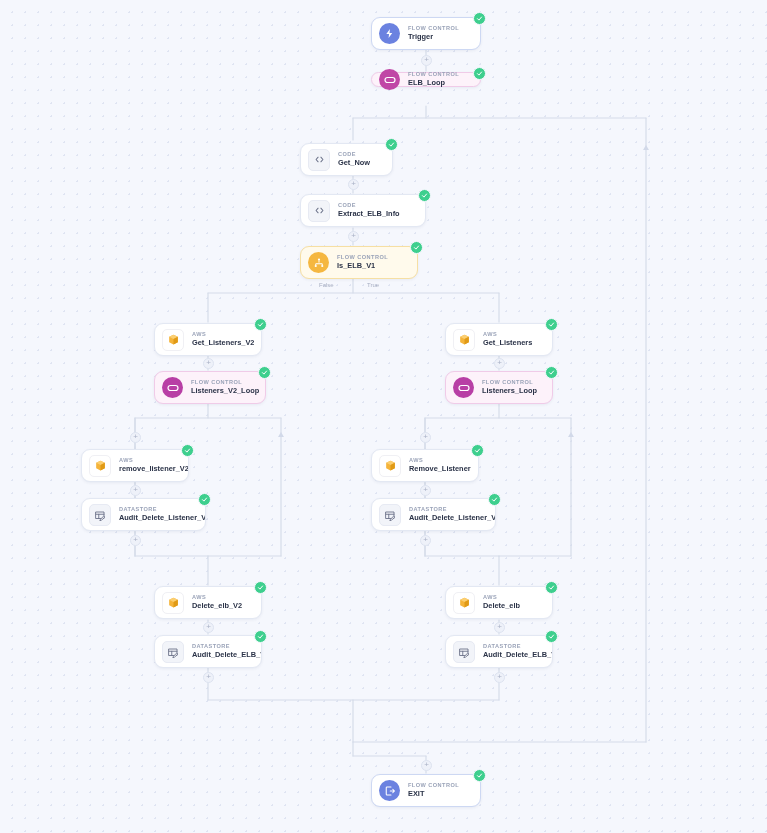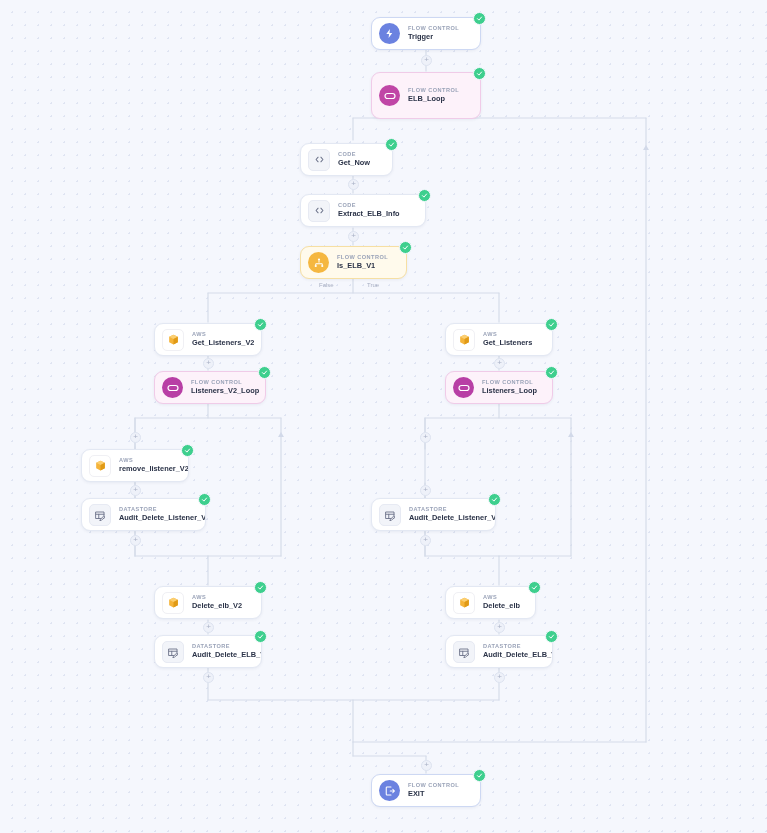--- a/index.html
+++ b/index.html
@@ -167,21 +167,21 @@
       <div class="kind">Flow Control</div>
       <div class="name">Trigger</div>
     </div>
     <div class="badge">
       <svg width="7" height="7" viewBox="0 0 24 24">
           <path d="M5 12.5 L10 17.5 L19 7" stroke="#ffffff" stroke-width="3.4" fill="none" stroke-linecap="round" stroke-linejoin="round"></path>
         </svg>
     </div>
   </div>
 
-  <div class="node flow-pink pad" style="left:371px;top:72px;width:110px;height:47px;">
+  <div class="node flow-pink pad" style="left:371px;top:72px;width:110px;height:15px;">
     <div class="ico">
       <div class="circ pink" style="display:flex;align-items:center;justify-content:center;">
         <svg width="12" height="12" viewBox="0 0 24 24" fill="none" stroke="#ffffff" stroke-width="2.4" stroke-linecap="round">
             <path d="M7 7 h10 a4 4 0 0 1 0 10 H7 a4 4 0 0 1 0 -10 z"></path>
           </svg>
       </div>
     </div>
     <div class="txt">
       <div class="kind">Flow Control</div>
       <div class="name">ELB_Loop</div>
@@ -226,21 +226,21 @@
       <div class="kind">CODE</div>
       <div class="name">Extract_ELB_Info</div>
     </div>
     <div class="badge">
       <svg width="7" height="7" viewBox="0 0 24 24">
           <path d="M5 12.5 L10 17.5 L19 7" stroke="#ffffff" stroke-width="3.4" fill="none" stroke-linecap="round" stroke-linejoin="round"></path>
         </svg>
     </div>
   </div>
 
-  <div class="node flow-amber pad" style="left:300px;top:246px;width:107px;height:33px;">
+  <div class="node flow-amber pad" style="left:300px;top:246px;width:118px;height:33px;">
     <div class="ico">
       <div class="circ amber" style="display:flex;align-items:center;justify-content:center;">
         <svg width="12" height="12" viewBox="0 0 24 24" fill="none" stroke="#ffffff" stroke-width="2" stroke-linecap="round">
             <circle cx="12" cy="5" r="2.2" fill="#ffffff" stroke="none"></circle>
             <circle cx="5.5" cy="18" r="2.2" fill="#ffffff" stroke="none"></circle>
             <circle cx="18.5" cy="18" r="2.2" fill="#ffffff" stroke="none"></circle>
             <path d="M12 7.5 v3 M5.5 15.5 v-2 h13 v2"></path>
           </svg>
       </div>
     </div>
@@ -415,20 +415,40 @@
       <div class="kind">Flow Control</div>
       <div class="name">Listeners_Loop</div>
     </div>
     <div class="badge">
       <svg width="7" height="7" viewBox="0 0 24 24">
           <path d="M5 12.5 L10 17.5 L19 7" stroke="#ffffff" stroke-width="3.4" fill="none" stroke-linecap="round" stroke-linejoin="round"></path>
         </svg>
     </div>
   </div>
 
+  <div class="node pad" style="left:371px;top:449px;width:108px;height:33px;">
+    <div class="ico">
+      <div class="sq aws" style="display:flex;align-items:center;justify-content:center;">
+        <svg width="13" height="13" viewBox="0 0 24 24">
+            <path d="M12 3 L20 7 V17 L12 21 L4 17 V7 Z" fill="#f5b43a"></path>
+            <path d="M12 3 L20 7 L12 11 L4 7 Z" fill="#fbcf72"></path>
+            <path d="M12 11 L20 7 V17 L12 21 Z" fill="#e09a16"></path>
+          </svg>
+      </div>
+    </div>
+    <div class="txt">
+      <div class="kind">AWS</div>
+      <div class="name">Remove_Listener</div>
+    </div>
+    <div class="badge">
+      <svg width="7" height="7" viewBox="0 0 24 24">
+          <path d="M5 12.5 L10 17.5 L19 7" stroke="#ffffff" stroke-width="3.4" fill="none" stroke-linecap="round" stroke-linejoin="round"></path>
+        </svg>
+    </div>
+  </div>
 
   <div class="node pad" style="left:371px;top:498px;width:125px;height:33px;">
     <div class="ico">
       <div class="sq" style="display:flex;align-items:center;justify-content:center;">
         <svg width="12" height="12" viewBox="0 0 24 24" fill="none" stroke="#6b7289" stroke-width="1.8" stroke-linecap="round" stroke-linejoin="round">
             <path d="M4 6 h16 v13 H4 z"></path>
             <path d="M4 10.5 h16 M9.5 10.5 V19"></path>
             <path d="M13 20.5 l6.5-6.5 2 2 -6.5 6.5 -2.6 .6 z" fill="#ffffff" stroke="#6b7289"></path>
           </svg>
       </div>
@@ -437,21 +457,21 @@
       <div class="kind">DATASTORE</div>
       <div class="name">Audit_Delete_Listener_V1</div>
     </div>
     <div class="badge">
       <svg width="7" height="7" viewBox="0 0 24 24">
           <path d="M5 12.5 L10 17.5 L19 7" stroke="#ffffff" stroke-width="3.4" fill="none" stroke-linecap="round" stroke-linejoin="round"></path>
         </svg>
     </div>
   </div>
 
-  <div class="node pad" style="left:445px;top:586px;width:91px;height:33px;">
+  <div class="node pad" style="left:445px;top:586px;width:108px;height:33px;">
     <div class="ico">
       <div class="sq aws" style="display:flex;align-items:center;justify-content:center;">
         <svg width="13" height="13" viewBox="0 0 24 24">
             <path d="M12 3 L20 7 V17 L12 21 L4 17 V7 Z" fill="#f5b43a"></path>
             <path d="M12 3 L20 7 L12 11 L4 7 Z" fill="#fbcf72"></path>
             <path d="M12 11 L20 7 V17 L12 21 Z" fill="#e09a16"></path>
           </svg>
       </div>
     </div>
     <div class="txt">

